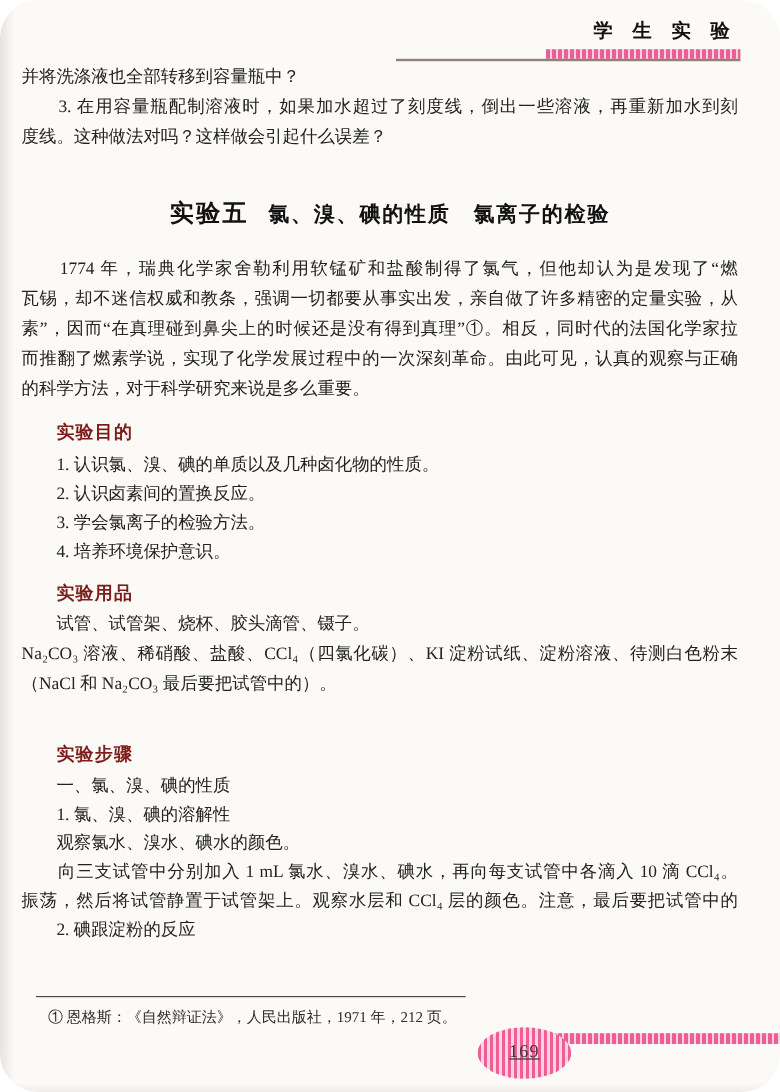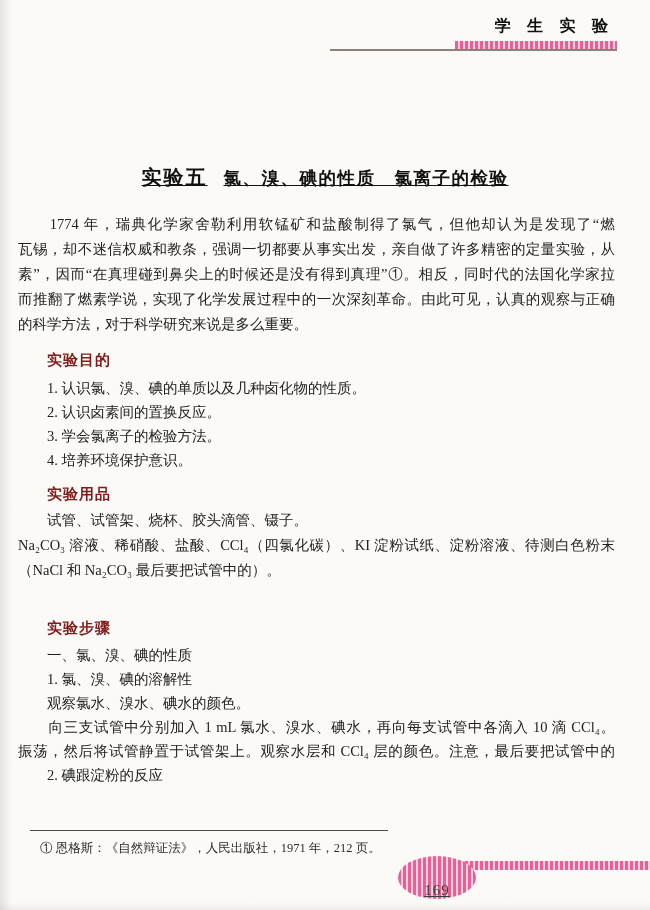--- a/index.html
+++ b/index.html
@@ -1,20 +1,21 @@
 <!DOCTYPE html>
 <html><head>
 <meta charset="utf-8">
 <style>
   html,body{margin:0;padding:0;}
   .page{
     position:relative;width:650px;height:910px;overflow:hidden;
     background:#fbfaf6;
     font-family:"Liberation Serif","DejaVu Serif",serif;
     color:#222;
+    border-radius:32px;
   }
   .scan-shade-left{position:absolute;left:0;top:0;width:12px;height:100%;
     background:linear-gradient(90deg,rgba(90,90,90,.14),rgba(90,90,90,0));}
   .scan-shade-bottom{position:absolute;left:0;bottom:0;width:100%;height:8px;
     background:linear-gradient(0deg,rgba(90,90,90,.08),rgba(90,90,90,0));}
 
   
   .hdr-title{position:absolute;top:16px;right:36px;
     font-family:"Liberation Sans","DejaVu Sans",sans-serif;
     font-weight:700;font-size:16px;letter-spacing:6px;color:#111;}
@@ -22,54 +23,59 @@
   .hdr-stripe{position:absolute;top:41px;left:455px;width:162px;height:8px;}
   .hdr-rule{position:absolute;top:49px;left:330px;width:287px;height:2px;background:rgba(110,95,88,.78);}
 
   
   .blk{position:absolute;left:18px;width:597px;}
   .ln{font-size:14.5px;line-height:25px;white-space:pre-wrap;}
   .j{text-align:justify;text-align-last:justify;}
 
   
   .exp-title{position:absolute;top:164px;left:0;width:100%;text-align:center;
-    font-family:"Liberation Sans","DejaVu Sans",sans-serif;font-weight:700;color:#111;white-space:nowrap;text-decoration:underline;}
+    font-family:"Liberation Sans","DejaVu Sans",sans-serif;font-weight:700;color:#111;white-space:nowrap;}
   .t-num{font-size:20px;margin-right:16px;letter-spacing:2px;}
   .t-text{font-size:17.5px;letter-spacing:1.5px;}
 
   
   .sec-h{position:absolute;left:47px;
     font-family:"Liberation Sans","DejaVu Sans",sans-serif;
     font-weight:700;font-size:15px;color:#7f1d1d;letter-spacing:1px;}
 
   .items .ln{line-height:24px;}
   .steps .ln{line-height:24px;}
 
   
   .fn-rule{position:absolute;left:30px;top:830px;width:358px;height:1px;background:#4a4a4a;}
   .fn-text{position:absolute;left:40px;top:839px;font-size:12.5px;line-height:18px;color:#2c2c2c;}
 
   
   .pg-bar{position:absolute;left:455px;top:861px;width:195px;height:9px;}
   .pg-ellipse{position:absolute;left:398px;top:856px;width:78px;height:43px;border-radius:50%;
-    display:flex;align-items:flex-end;justify-content:center;
+    display:flex;align-items:center;justify-content:center;
     font-size:15px;color:#3a3a3a;letter-spacing:1px;text-decoration:underline;}
 </style>
 </head>
 <body>
 
 <div class="page">
 
   <div class="scan-shade-left"></div>
   <div class="scan-shade-bottom"></div>
 
   <div class="hdr-title">学 生 实 验</div>
   <div class="hdr-stripe stripes"></div>
   <div class="hdr-rule"></div>
 
+  <div class="blk" style="top:52px">
+    <div class="ln">并将洗涤液也全部转移到容量瓶中？</div>
+    <div class="ln j">　　3. 在用容量瓶配制溶液时，如果加水超过了刻度线，倒出一些溶液，再重新加水到刻</div>
+    <div class="ln">度线。这种做法对吗？这样做会引起什么误差？</div>
+  </div>
 
   <div class="exp-title">
     <span class="t-num">实验五</span><span class="t-text">氯、溴、碘的性质　氯离子的检验</span>
   </div>
 
   <div class="blk" style="top:212px">
     <div class="ln j">　　1774 年，瑞典化学家舍勒利用软锰矿和盐酸制得了氯气，但他却认为是发现了“燃</div>
     <div class="ln j">瓦锡，却不迷信权威和教条，强调一切都要从事实出发，亲自做了许多精密的定量实验，从</div>
     <div class="ln j">素”，因而“在真理碰到鼻尖上的时候还是没有得到真理”①。相反，同时代的法国化学家拉</div>
     <div class="ln j">而推翻了燃素学说，实现了化学发展过程中的一次深刻革命。由此可见，认真的观察与正确</div>

